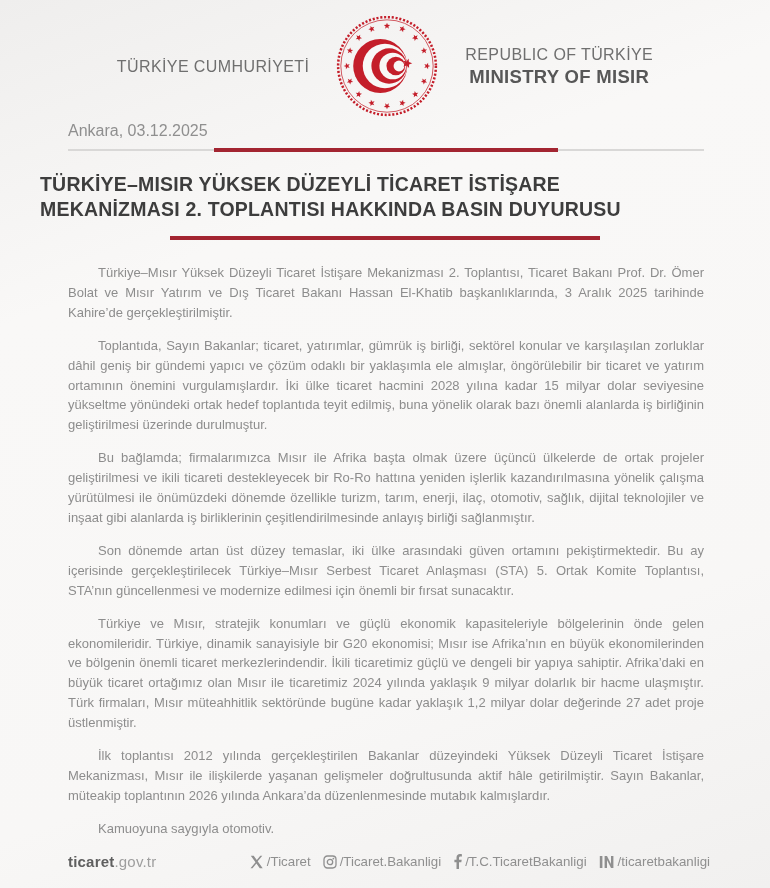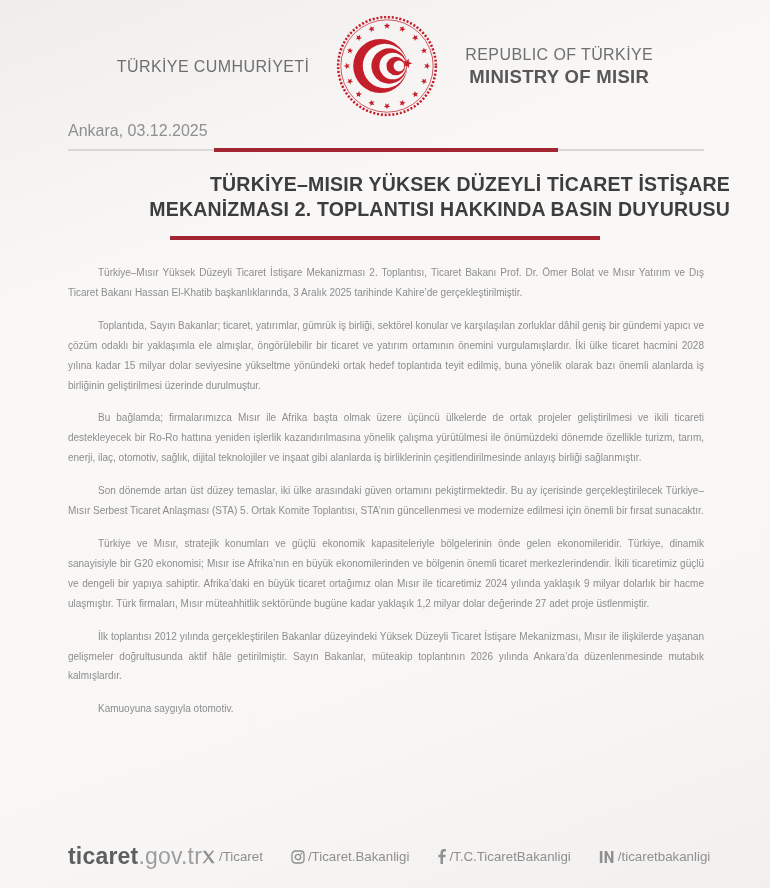--- a/index.html
+++ b/index.html
@@ -51,56 +51,56 @@
   }
   .top-rule .red {
     position: absolute; left: 50%; transform: translateX(-50%);
     top: 0.5px; width: 344px; height: 4px;
     background: #a32531;
   }
 
   
   .title {
     margin: 20px 40px 0;
-    text-align: right;
+    text-align: left;
     font-size: 19.5px;
     font-weight: bold;
     letter-spacing: 0.2px;
     color: #3d3d3d;
     line-height: 24.5px;
   }
   .title-underline {
     width: 430px; height: 4px;
     margin: 15px auto 0;
     background: #a32531;
   }
 
   
   .body-text { margin: 23px 66px 0 68px; }
   .body-text p {
     margin: 0 0 13px;
-    font-size: 10px;
+    font-size: 13px;
     line-height: 19.9px;
     color: #8d8d8d;
     text-align: justify;
     text-indent: 30px;
   }
   .body-text p.no-justify { text-align: left; }
 
   
   .footer {
     position: absolute;
     left: 68px; right: 60px; bottom: 18px;
     display: flex;
     justify-content: space-between;
     align-items: center;
   }
-  .site { font-size: 23px; color: #9e9e9e; letter-spacing: 0.2px; }
+  .site { font-size: 15px; color: #9e9e9e; letter-spacing: 0.2px; }
   .site .b { font-weight: bold; color: #5f5f5f; }
-  .social { display: flex; align-items: center; gap: 28px; }
+  .social { display: flex; align-items: center; gap: 12px; }
   .social-item {
     display: flex; align-items: center; gap: 3px;
     font-size: 13.3px; color: #8f8f8f; text-decoration: none;
     cursor: pointer;
   }
   .social-item svg { display: block; }
 </style>
 </head>
 <body>
 

